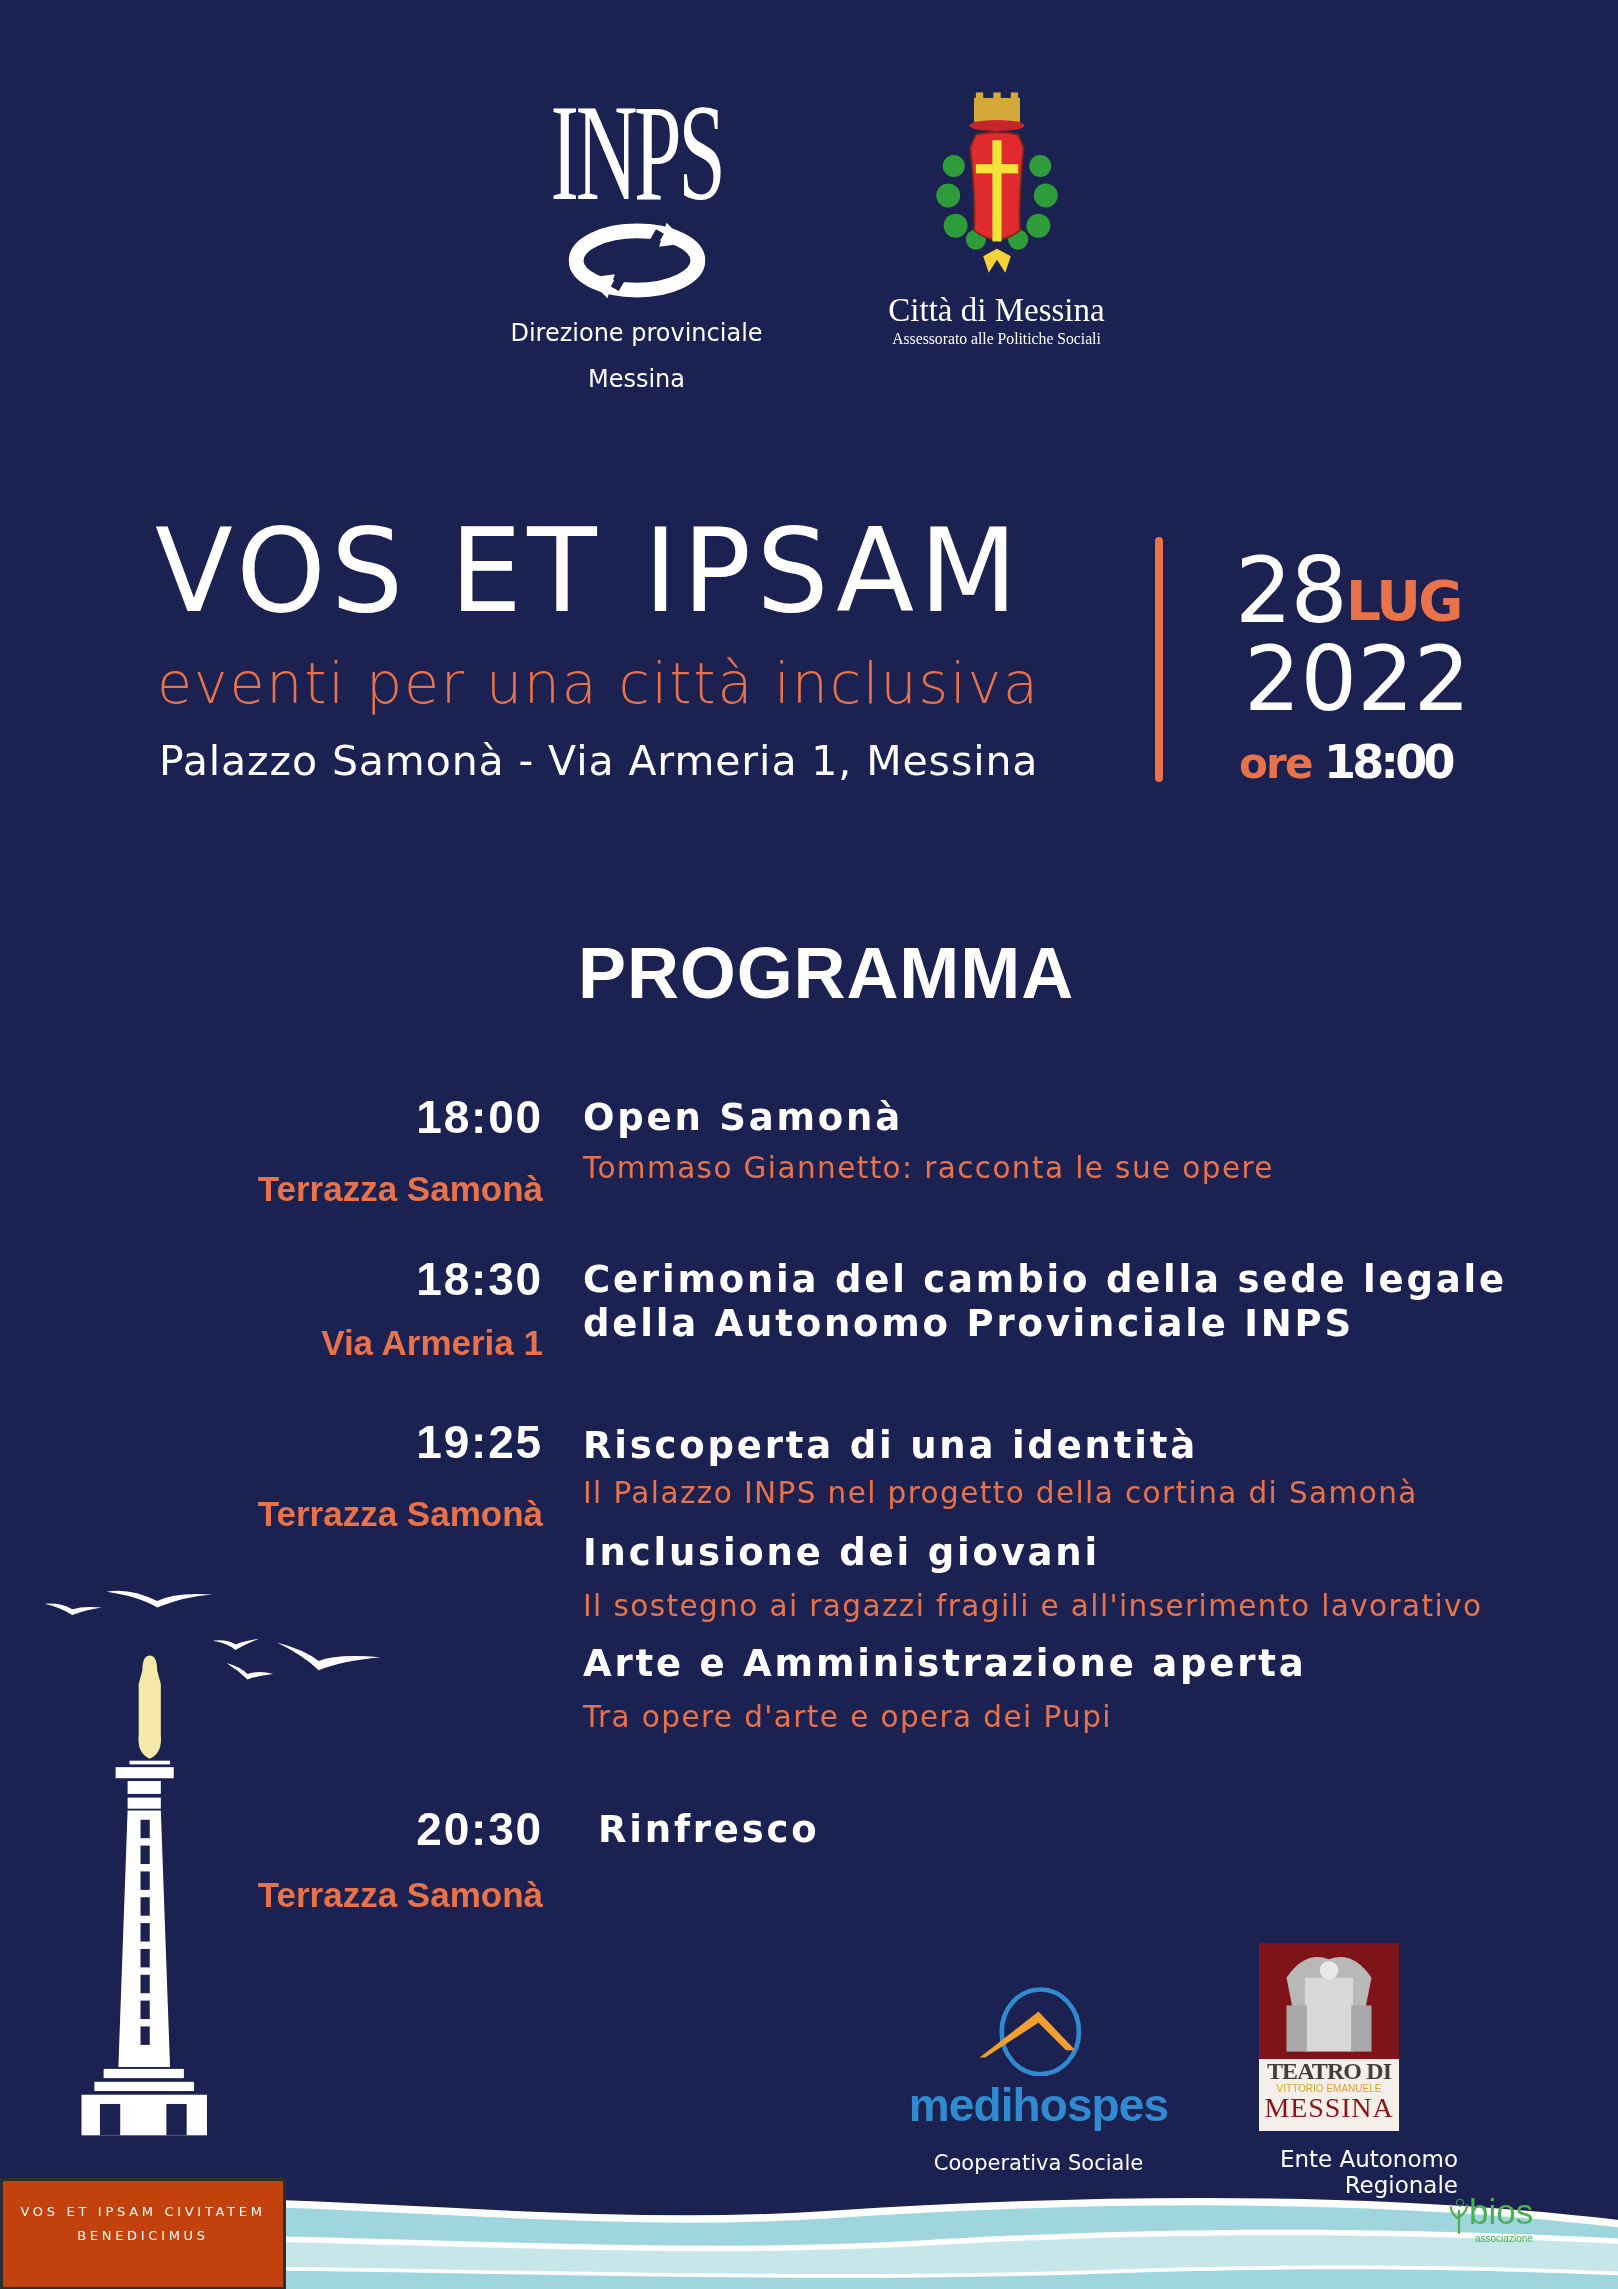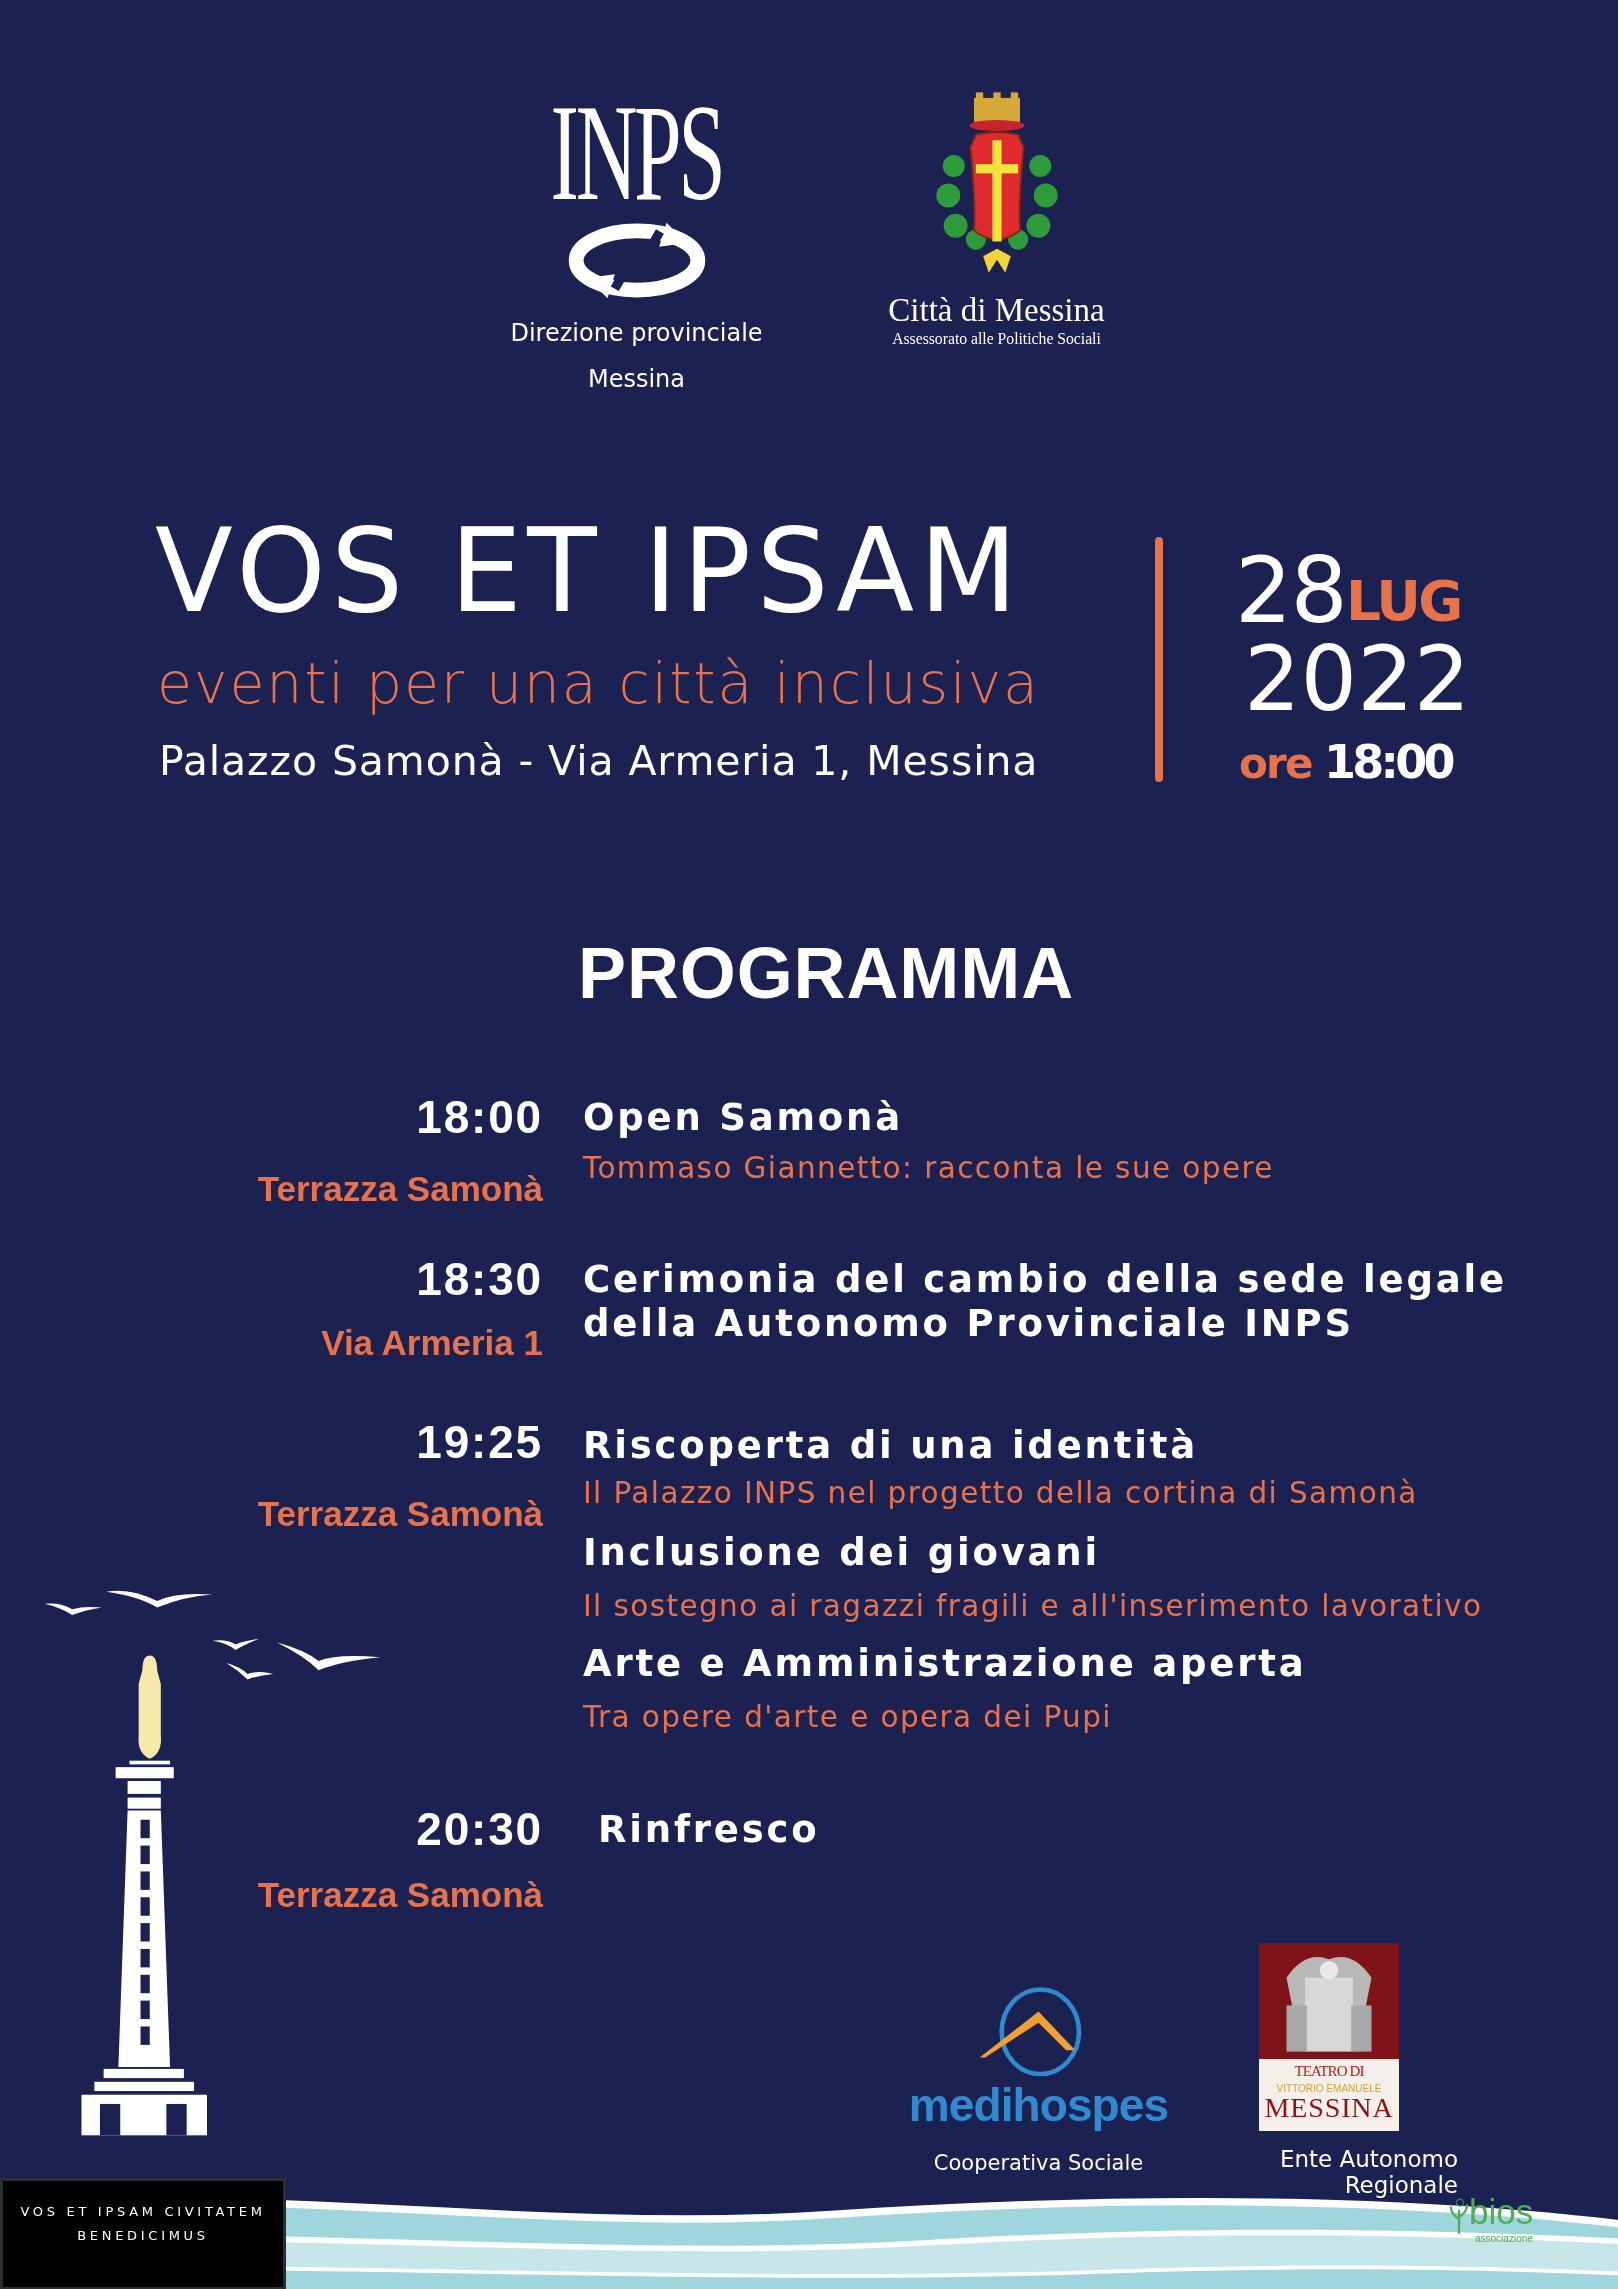--- a/index.html
+++ b/index.html
@@ -71,30 +71,30 @@
     }
 
     
     .sponsor-medi { left: 900px; top: 1984px; width: 277px; text-align: center; }
     .medi-word { font-family: "Liberation Sans", sans-serif; font-weight: bold; font-size: 46px; color: #2f8ad0; letter-spacing: -0.9px; line-height: 52px; }
     .medi-sub { font-family: "DejaVu Sans", sans-serif; font-size: 21px; color: #fff; margin-top: 20px; }
     .sponsor-teatro { left: 1200px; top: 1943px; width: 258px; text-align: center; }
     .teatro-box { width: 140px; height: 188px; margin: 0 auto; background: #7e1418; position: relative; overflow: hidden; }
     .teatro-statue { position: absolute; left: 9.2px; top: 7.4px; width: 122px; height: 109px; }
     .teatro-label { position: absolute; left: 0; top: 116px; width: 140px; height: 72px; background: #f4efe8; }
-    .teatro-l1 { font-family: "Liberation Serif", serif; font-size: 15px; color: #b91c1c; line-height: 24px; letter-spacing: -0.9px; }
+    .teatro-l1 { font-family: "Liberation Serif", serif; font-size: 24px; color: #404040; line-height: 24px; letter-spacing: -0.9px; font-weight: bold; }
     .teatro-l2 { font-family: "Liberation Sans", sans-serif; font-size: 10px; color: #d8a23a; line-height: 11px; }
     .teatro-l3 { font-family: "Liberation Serif", serif; font-size: 28px; color: #8b1418; line-height: 28px; letter-spacing: 0.9px; }
     .teatro-sub { font-family: "DejaVu Sans", sans-serif; font-size: 23px; color: #fff; margin-top: 14.8px; text-align: right; }
 
     
     .waves { left: 0; top: 2174px; width: 1619px; height: 116px; }
     .lighthouse { left: 37px; top: 1578px; }
     .plinth {
-      left: 0; top: 2178px; width: 286px; height: 112px; background: #000000;
+      left: 0; top: 2178px; width: 286px; height: 112px; background: #c2410c;
       border: 3.7px solid #2a2f2c; box-sizing: border-box; text-align: center;
     }
     .plinth-text { color: #fff; font-family: "DejaVu Sans", sans-serif; font-size: 13px; letter-spacing: 3.7px; line-height: 24px; margin-top: 18.5px; }
     .bios { left: 1449px; top: 2197px; }
     .bios-word { font-family: "Liberation Sans", sans-serif; font-size: 35px; color: #4caf50; line-height: 29.5px; }
     .bios-sub { font-family: "Liberation Sans", sans-serif; font-size: 10px; color: #4caf50; margin-left: 26px; line-height: 9.2px; }
   </style>
 </head>
 <body>
 

